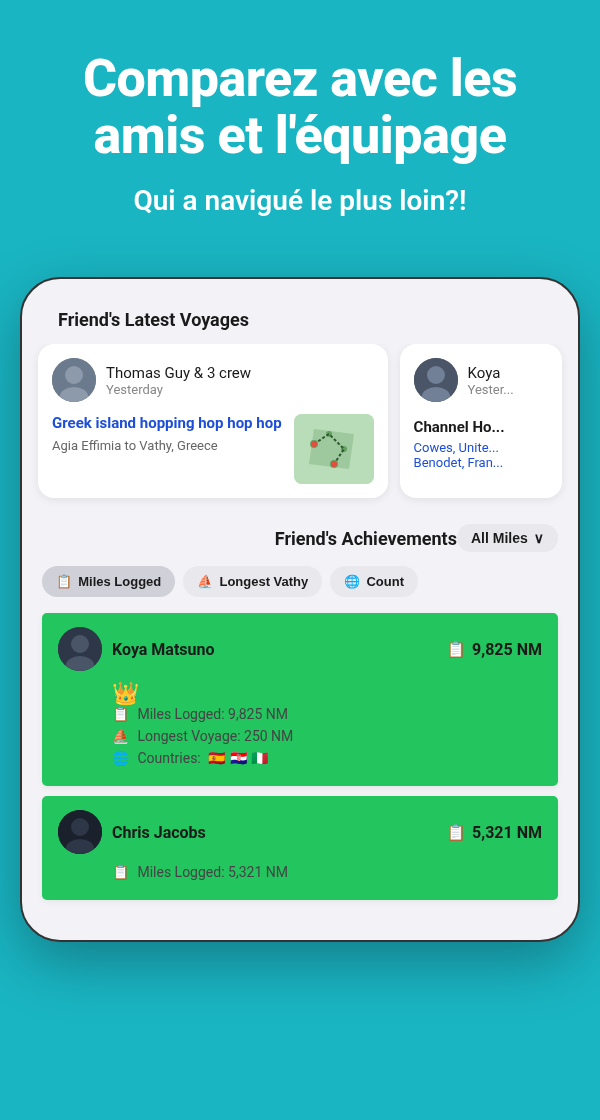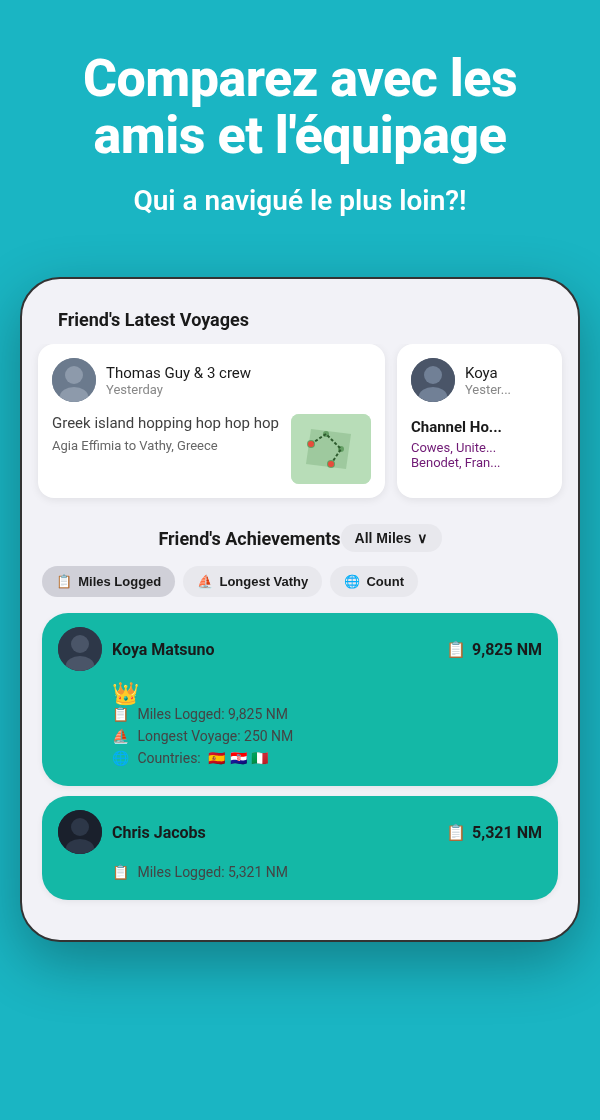--- a/index.html
+++ b/index.html
@@ -118,22 +118,22 @@
       gap: 12px;
       align-items: flex-start;
     }
 
     .voyage-text {
       flex: 1;
     }
 
     .voyage-title {
       font-size: 15px;
-      font-weight: 400;
-      color: #404040;
+      font-weight: 700;
+      color: #1d4ed8;
       margin-bottom: 4px;
       line-height: 1.3;
     }
 
     .voyage-route {
       font-size: 13px;
       color: #666;
     }
 
     .voyage-map {
@@ -157,21 +157,21 @@
     }
 
     
     .achievements-section {
       padding: 16px 20px 10px;
     }
 
     .achievements-header {
       display: flex;
       align-items: center;
-      justify-content: center;
+      justify-content: flex-end;
       margin-bottom: 14px;
     }
 
     .achievements-title {
       font-size: 18px;
       font-weight: 700;
       color: #1a1a1a;
     }
 
     .filter-btn {
@@ -209,22 +209,22 @@
       border: none;
       white-space: nowrap;
     }
 
     .tab-btn.active {
       background: #d0d0d8;
     }
 
     
     .leaderboard-entry {
-      background: #14b8a6;
-      border-radius: 26px;
+      background: #22c55e;
+      border-radius: 5px;
       padding: 14px 16px;
       margin-bottom: 10px;
       box-shadow: 0 2px 6px rgba(0,0,0,0.06);
     }
 
     .entry-header {
       display: flex;
       align-items: center;
       justify-content: space-between;
       margin-bottom: 10px;
@@ -281,21 +281,21 @@
 
     .partial-voyage-title {
       font-size: 15px;
       font-weight: 700;
       color: #1a1a1a;
       margin-bottom: 4px;
     }
 
     .partial-voyage-route {
       font-size: 13px;
-      color: #701a75;
+      color: #1d4ed8;
     }
 
     .flag-emojis {
       display: flex;
       gap: 4px;
     }
   </style>
 </head>
 <body>
 

